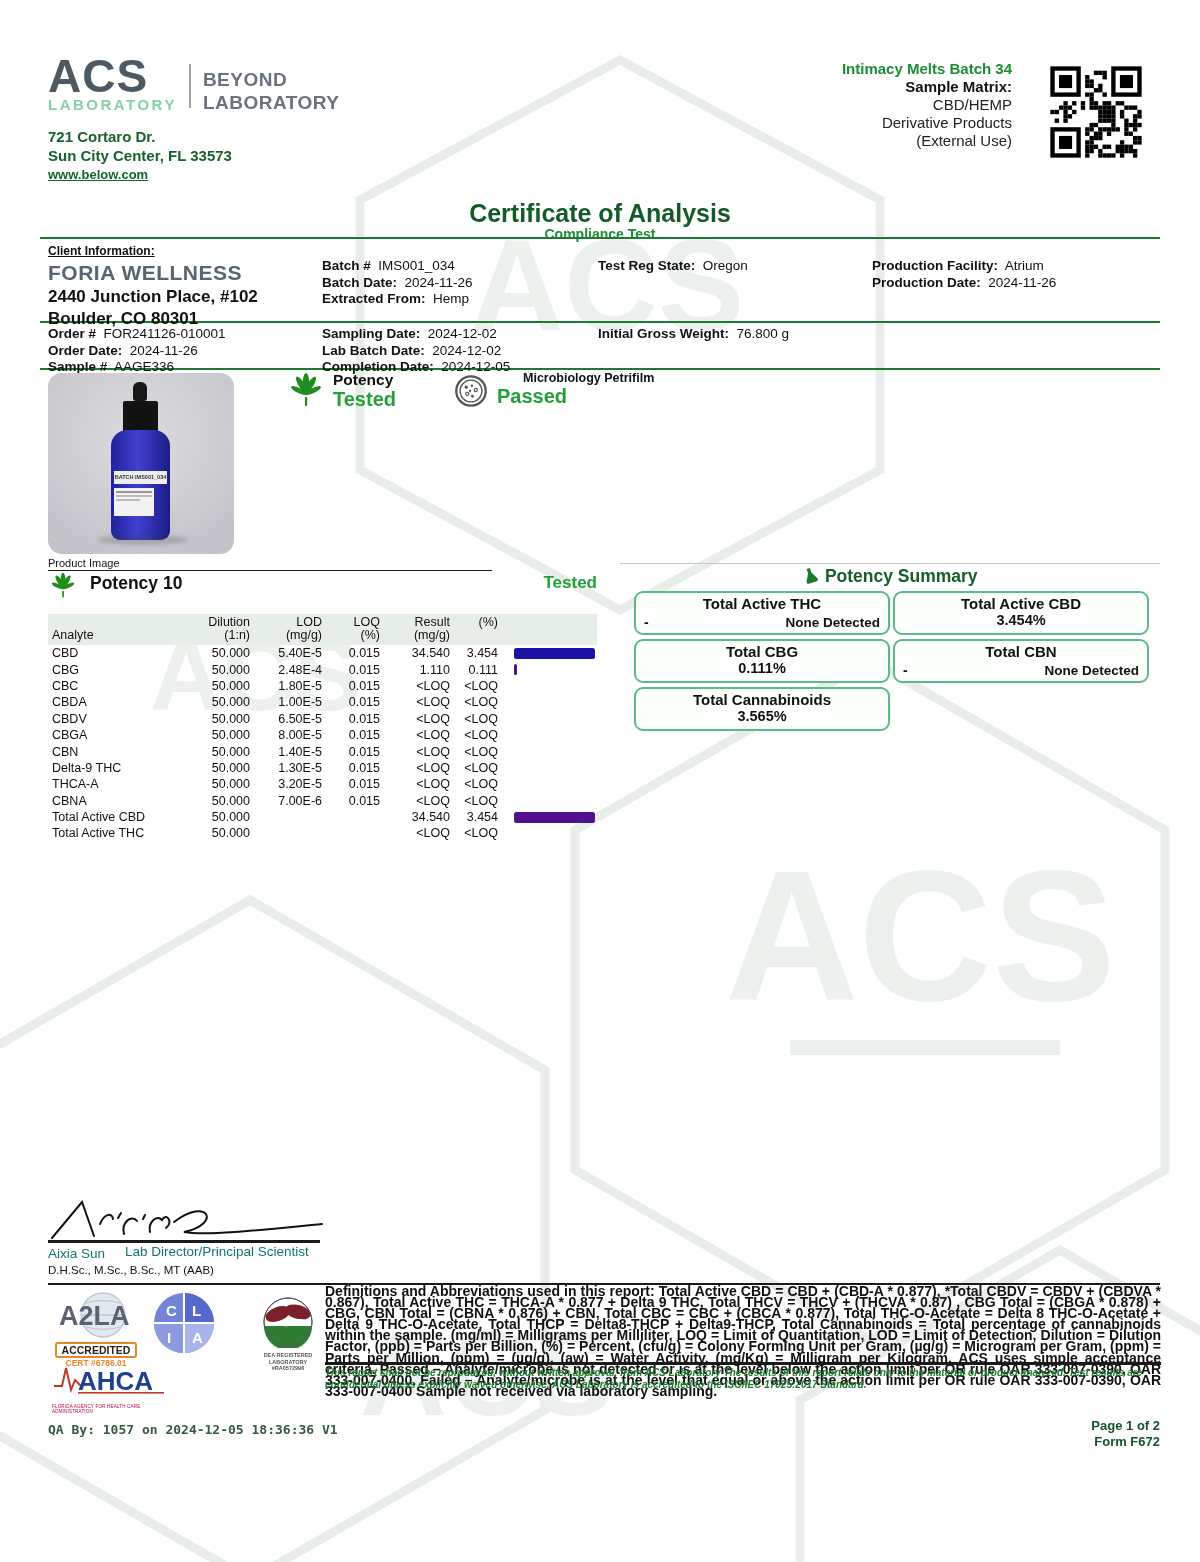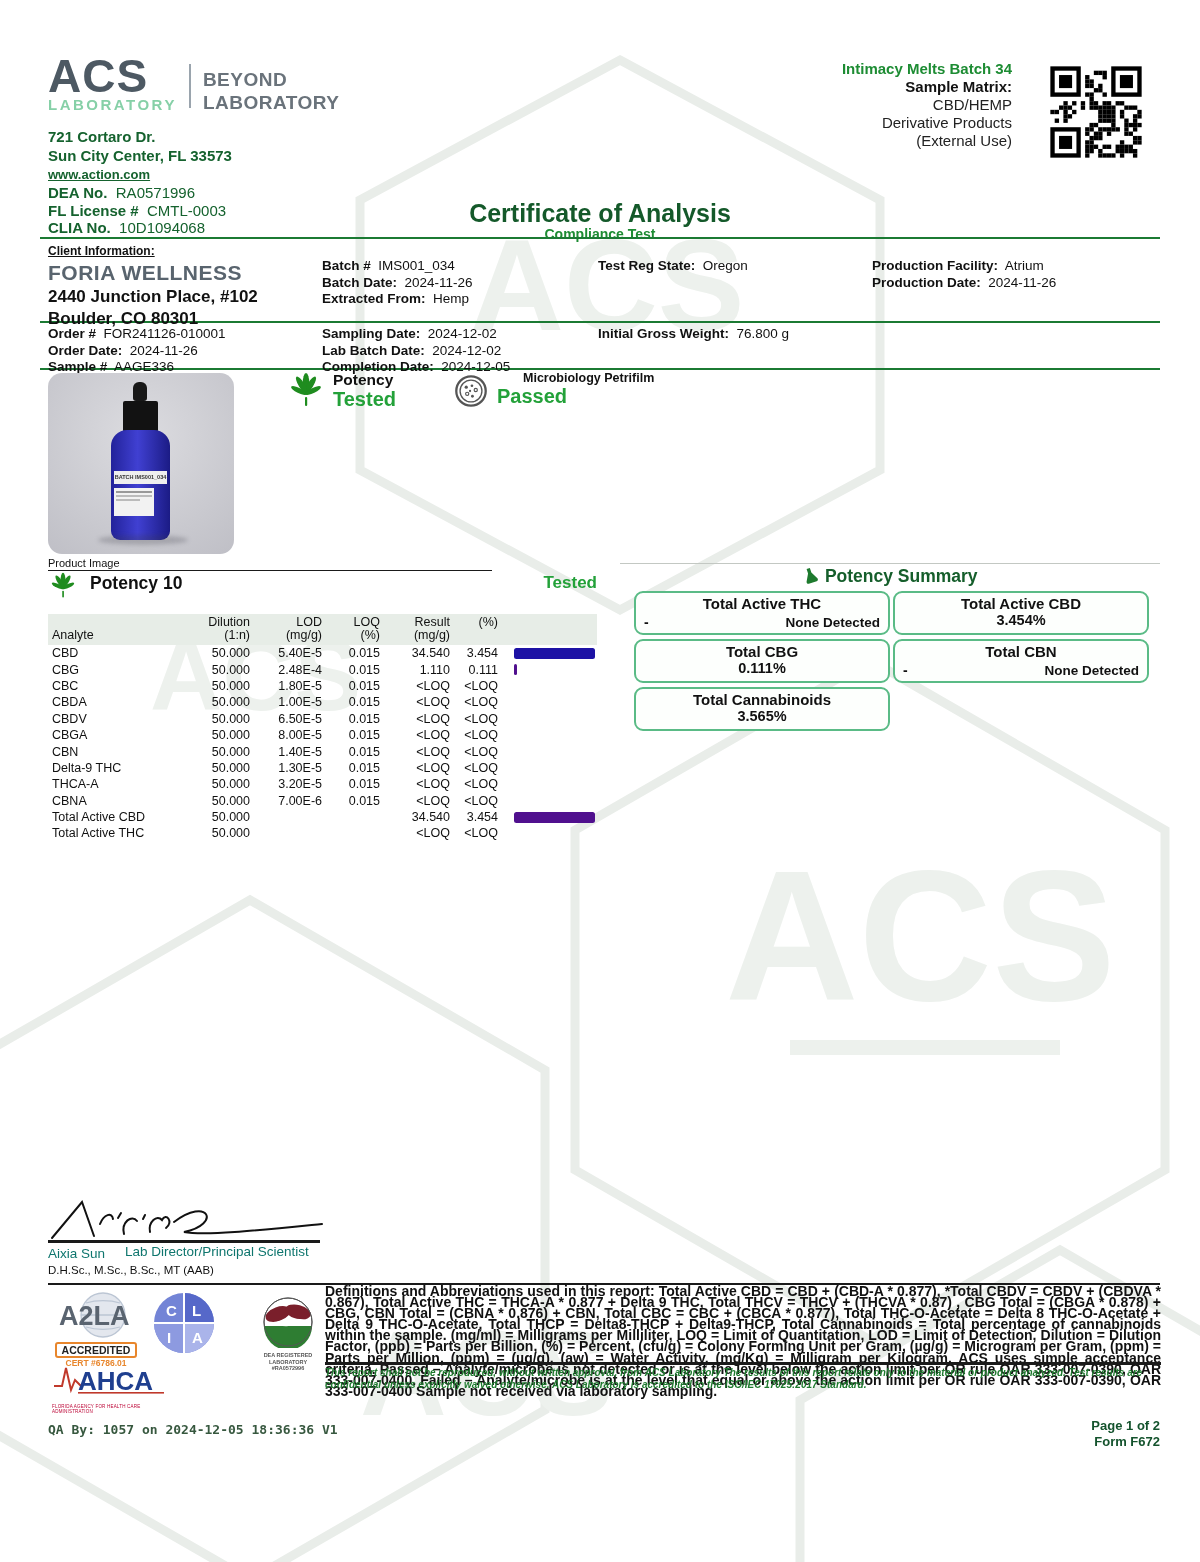--- a/index.html
+++ b/index.html
@@ -105,26 +105,21 @@
     <div class="logo-tag" style="margin-top:12px;">
       <div>BEYOND</div>
       <div>LABORATORY</div>
     </div>
   </div>
 
   <div class="z addr" style="left:48px;top:127px;">
     <div>721 Cortaro Dr.</div>
     <div>Sun City Center, FL 33573</div>
   </div>
-  <div class="z site" style="left:48px;top:167px;">www.action.com</div>
-  <div class="z reg" style="left:48px;top:184px;">
-      <div class="kv"><span class="k">DEA No.</span><span class="v">&nbsp; RA0571996</span></div>
-      <div class="kv"><span class="k">FL License #</span><span class="v">&nbsp; CMTL-0003</span></div>
-      <div class="kv"><span class="k">CLIA No.</span><span class="v">&nbsp; 10D1094068</span></div>
-    </div>
+  <div class="z site" style="left:48px;top:167px;">www.below.com</div>
 
   <div class="z title-main" style="left:0;top:199px;width:1200px;text-align:center;">Certificate of Analysis</div>
   <div class="z title-sub" style="left:0;top:226px;width:1200px;text-align:center;">Compliance Test</div>
 
   <div class="z prod-name" style="left:600px;top:60px;width:412px;text-align:right;">Intimacy Melts Batch 34</div>
   <div class="z prod-matrix" style="left:600px;top:78px;width:412px;">
     <div class="b">Sample Matrix:</div>
     <div>CBD/HEMP</div>
     <div>Derivative Products</div>
     <div>(External Use)</div>

